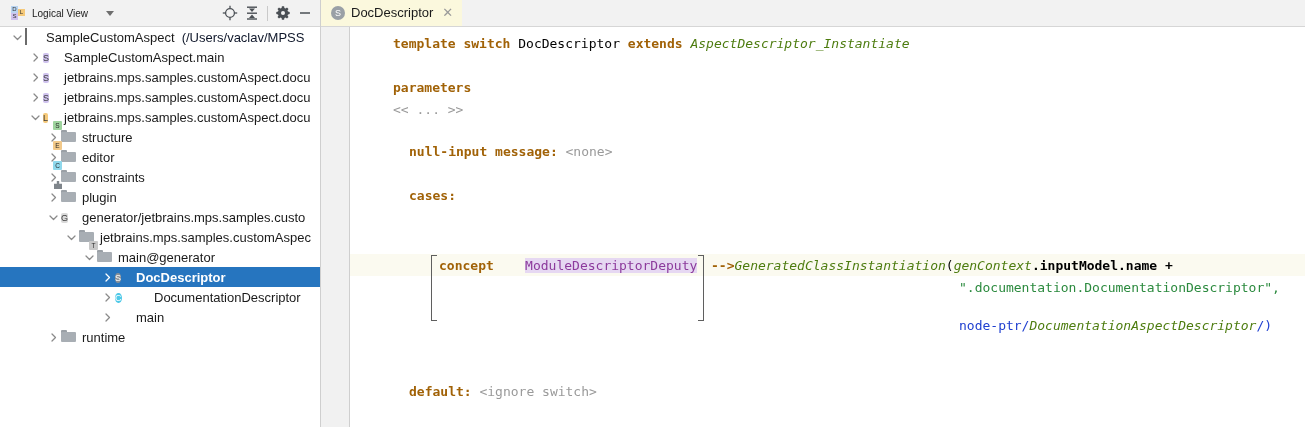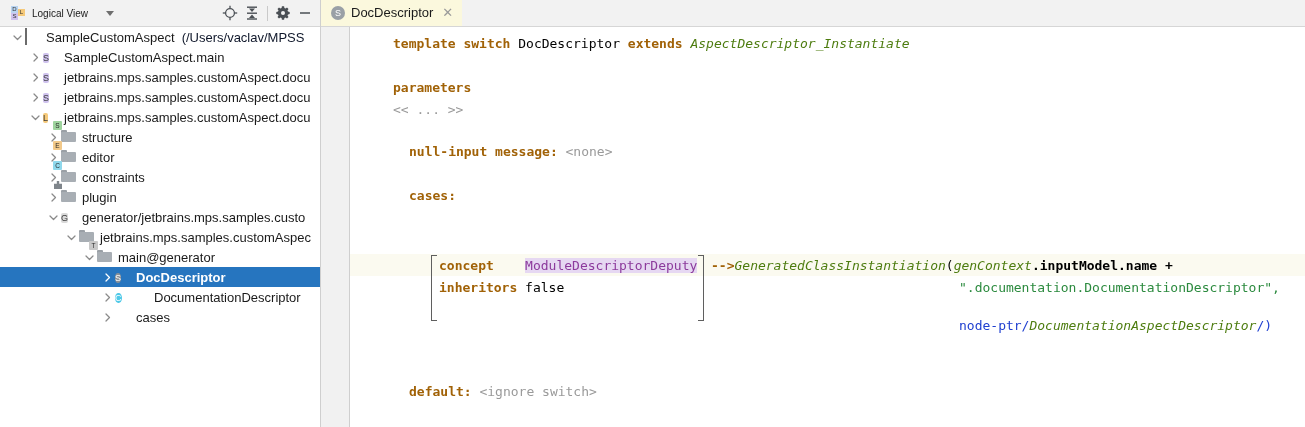--- a/index.html
+++ b/index.html
@@ -427,21 +427,31 @@
           <span class="label">DocumentationDescriptor</span>
         </div>
         <div class="row">
           <span style="flex:0 0 100px"></span>
           <span class="arrow">
             <svg width="9" height="9" viewBox="0 0 9 9">
               <path d="M3 1 L6.5 4.5 L3 8" fill="none" stroke="currentColor" stroke-width="1.25" stroke-linecap="round" stroke-linejoin="round"></path>
             </svg>
           </span>
           <span class="ic"><span class="arrow-circ"></span></span>
-          <span class="label">cases</span>
+          <span class="label">main</span>
+        </div>
+        <div class="row">
+          <span style="flex:0 0 46px"></span>
+          <span class="arrow">
+            <svg width="9" height="9" viewBox="0 0 9 9">
+              <path d="M3 1 L6.5 4.5 L3 8" fill="none" stroke="currentColor" stroke-width="1.25" stroke-linecap="round" stroke-linejoin="round"></path>
+            </svg>
+          </span>
+          <span class="ic"><span class="ico-folder"></span></span>
+          <span class="label">runtime</span>
         </div>
       </div>
   </div>
 
   <div class="splitter"></div>
 
   <div class="editorpane">
 
     <div class="tabbar">
       <div class="tab">
@@ -464,21 +474,20 @@
 
         <div class="ln" style="left:58px; top:114px;"><span class="kw">null-input message: </span><span class="gray">&lt;none&gt;</span></div>
 
         <div class="ln" style="left:58px; top:158px;"><span class="kw">cases:</span></div>
 
         <div class="bracket" style="left:80px; top:228px; height:64px;"></div>
         <div class="bracket-r" style="left:347px; top:228px; height:64px;"></div>
 
         <div class="ln" style="left:88px; top:228px;"><span class="kw">concept</span><span class="plain">    </span><span class="ppl hl">ModuleDescriptorDeputy</span></div>
 
-        <div class="ln" style="left:88px; top:250px;"><span class="kw">inheritors</span><span class="plain"> </span><span class="plain">false</span></div>
 
 
         <div class="ln" style="left:360px; top:228px;"><span class="kw">--&gt;</span><span class="ref">GeneratedClassInstantiation</span><span class="plain">(</span><span class="ref">genContext</span><span class="plain bld">.inputModel.</span><span class="plain bld">name</span><span class="plain bld"> +</span></div>
 
         <div class="ln" style="left:608px; top:250px;"><span class="grn">".documentation.DocumentationDescriptor",</span></div>
 
         <div class="ln" style="left:608px; top:288px;"><span class="refb">node-ptr/</span><span class="ref">DocumentationAspectDescriptor</span><span class="refb">/)</span></div>
 
         <div class="ln" style="left:58px; top:354px;"><span class="kw">default: </span><span class="gray">&lt;ignore switch&gt;</span></div>
 

